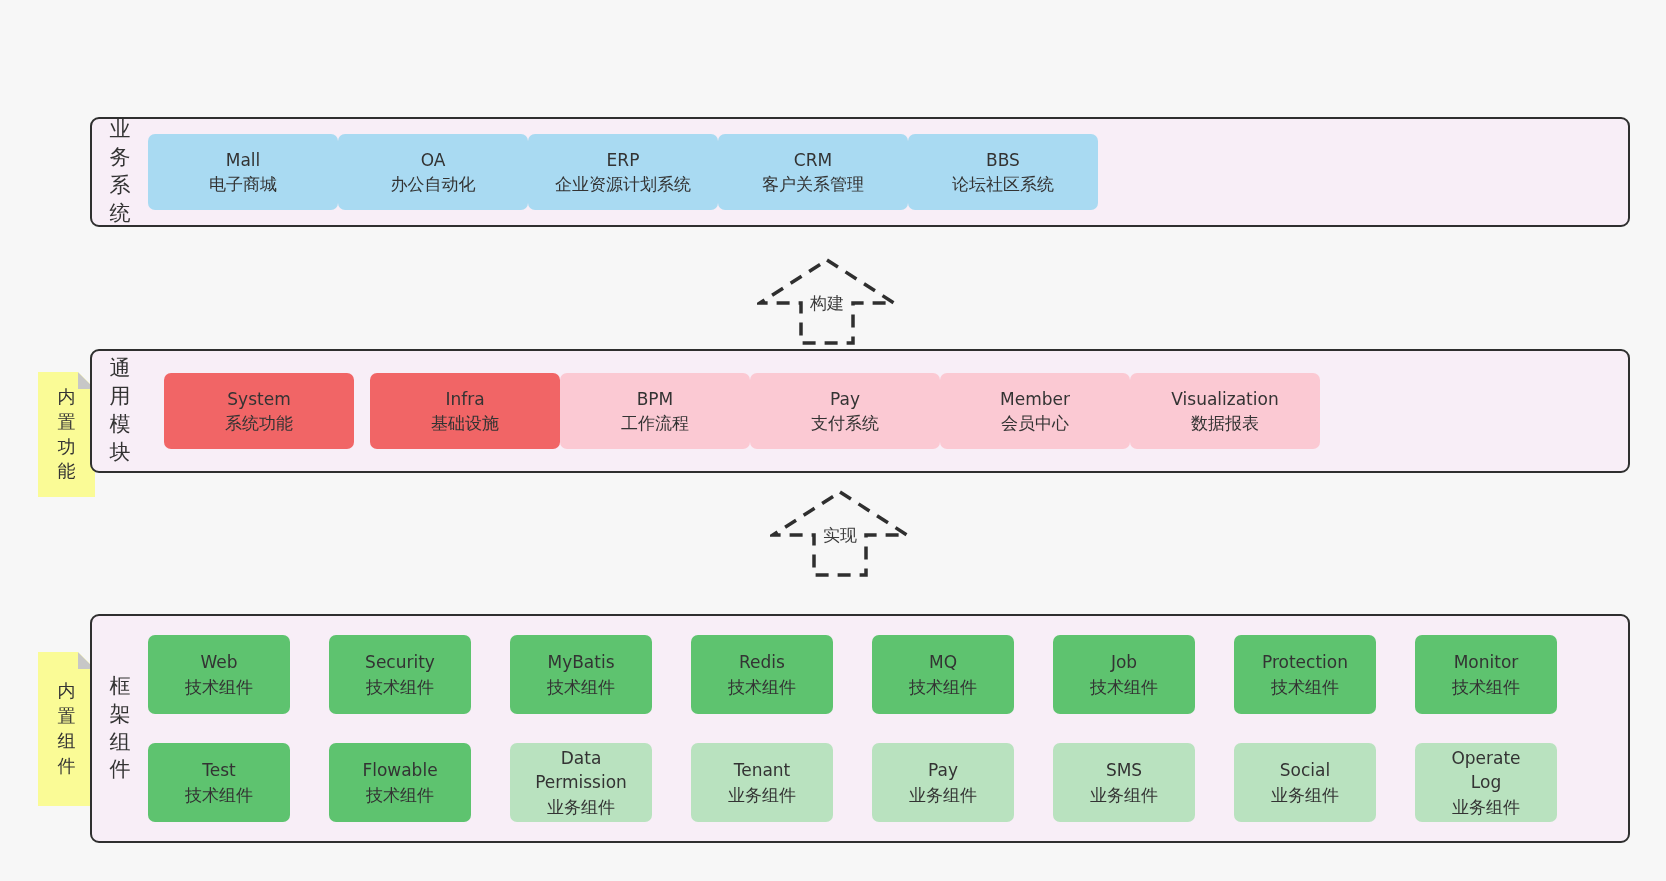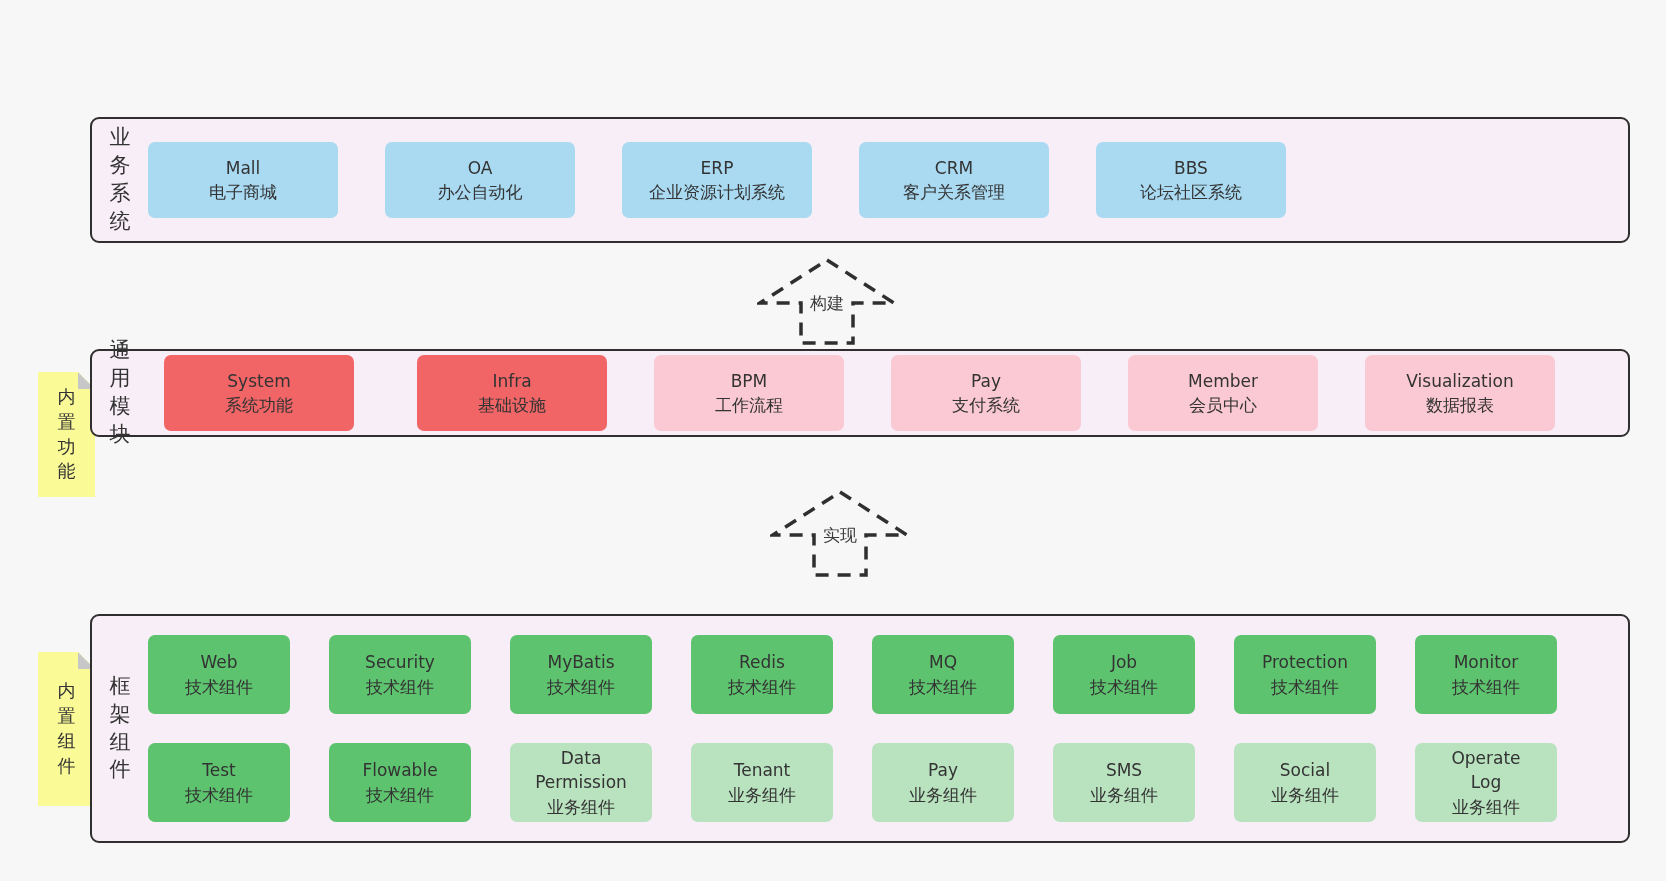--- a/index.html
+++ b/index.html
@@ -13,35 +13,35 @@
   #canvas { position:relative; width:1666px; height:881px; }
 
   
   .band {
     position:absolute; left:90px; width:1540px;
     background:var(--band-bg,#f8eef7);
     border:2px solid var(--border,#2f2f2f);
     border-radius:9px;
     display:flex; align-items:center;
   }
-  #band-0 { top:117px; height:126px; }
-  #band-1 { top:349px; height:88px; }
+  #band-0 { top:117px; height:110px; }
+  #band-1 { top:349px; height:124px; }
   #band-2 { top:614px; height:229px; }
 
   .band-label {
     flex:none; width:30px; margin-left:13px;
     font-size:21px; line-height:1.33; text-align:center;
     word-break:break-all;
   }
   .rows {
     flex:1; display:flex; flex-direction:column;
     justify-content:center; gap:29px; padding-left:13px;
   }
   .row { display:flex; align-items:center; }
-  .row.cols-6 { gap:47px; }
+  .row.cols-6 { }
   .row.cols-8 { gap:39px; }
 
   
   .box {
     display:flex; flex-direction:column; align-items:center; justify-content:center;
     text-align:center; border-radius:7px;
     font-size:17px; line-height:1.42;
   }
   .cols-6 .box { width:190px; height:76px; padding:0 10px; }
   .cols-8 .box { width:142px; height:79px; padding:0 21px; }

